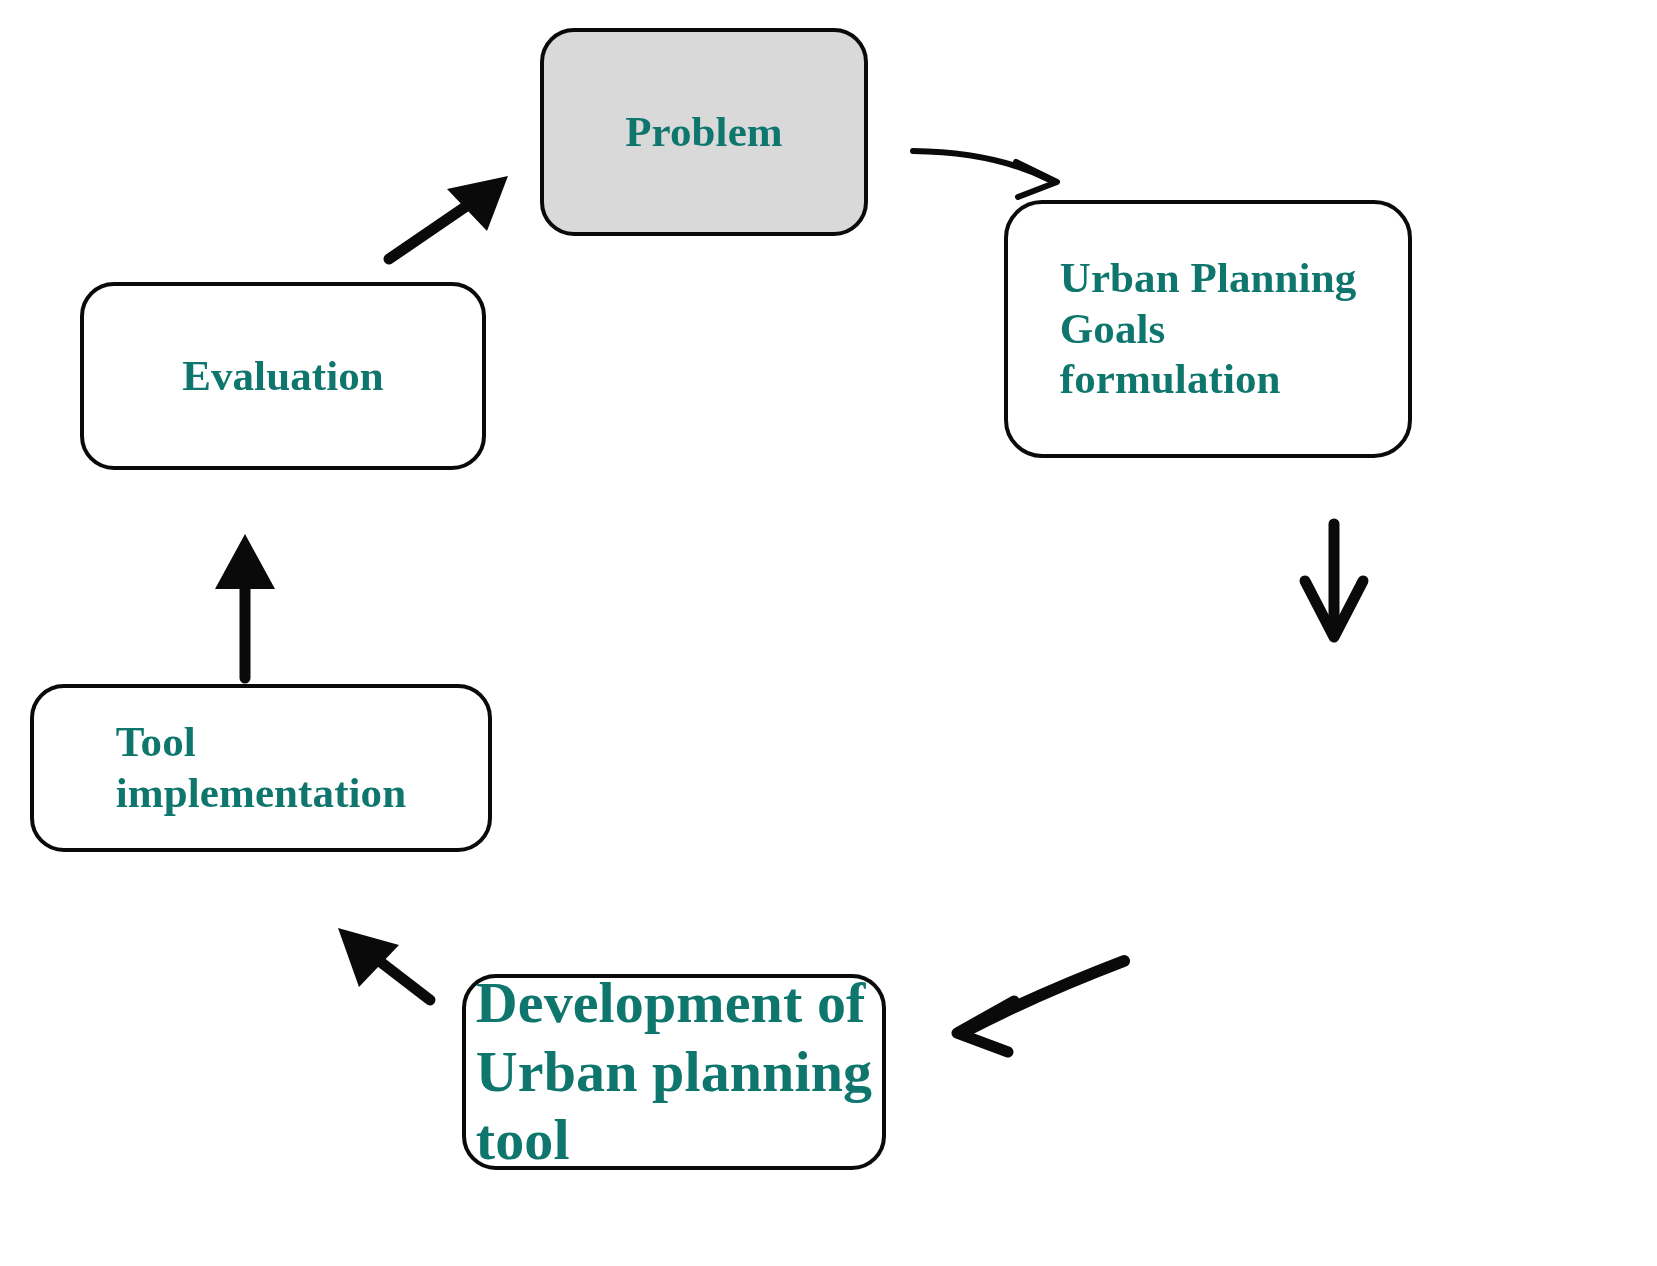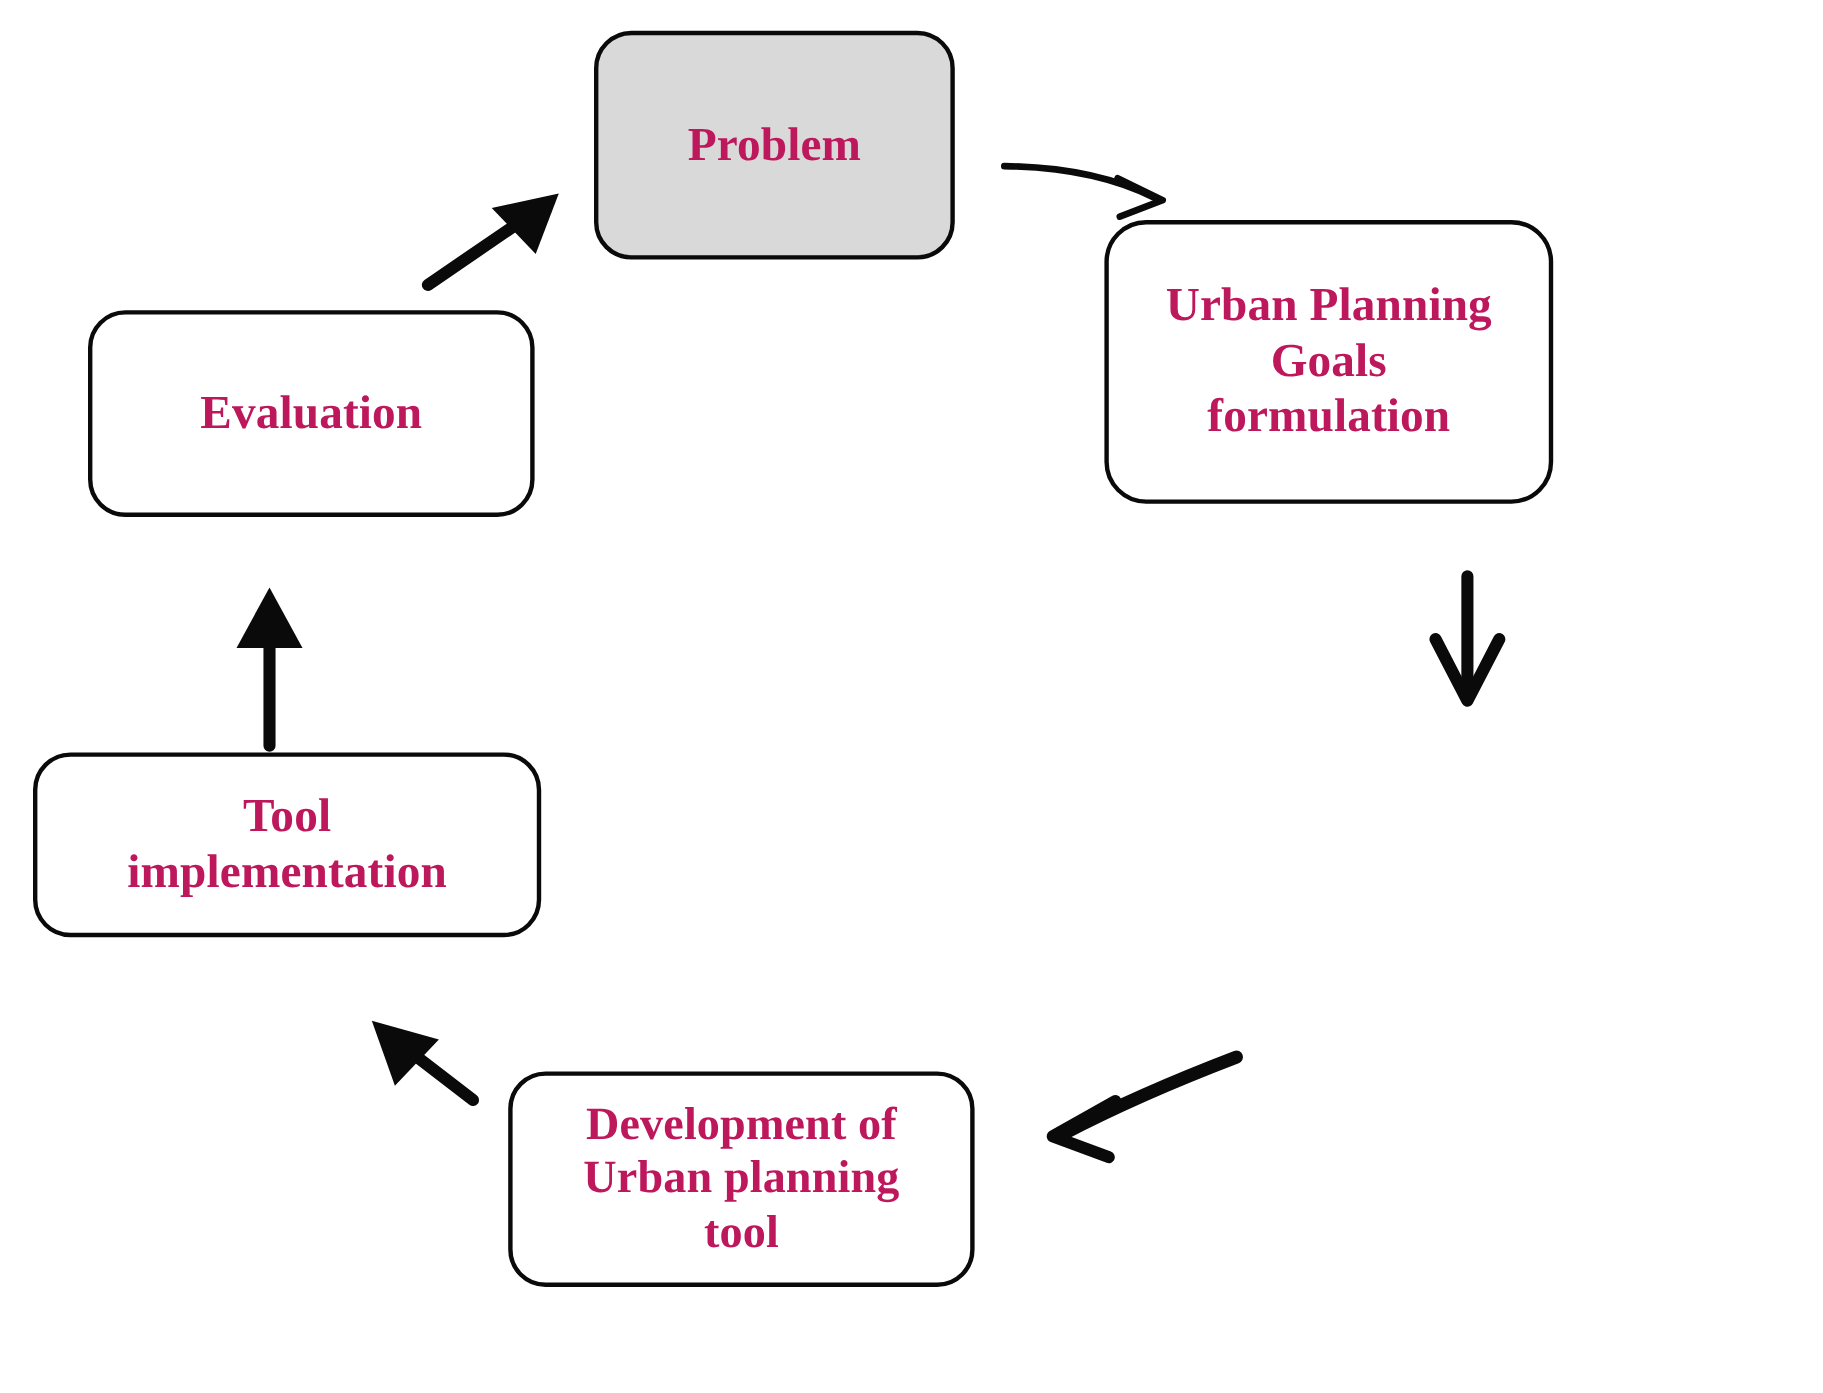--- a/index.html
+++ b/index.html
@@ -24,36 +24,35 @@
     width: 1657px;
     height: 1266px;
     pointer-events: none;
   }
   .node {
     position: absolute;
     box-sizing: border-box;
     display: flex;
     align-items: center;
     justify-content: center;
-    text-align: center;
     border: 4px solid #0a0a0a;
     background: #ffffff;
-    color: #be185d;
+    color: #0f766e;
     font-weight: bold;
     line-height: 1.18;
     white-space: pre-line;
     letter-spacing: 0.1px;
   }
   .node.filled { background: #d9d9d9; }
 
   
   #node-problem     { left: 540px;  top: 28px;   width: 328px; height: 208px; border-radius: 34px; font-size: 43px; }
   #node-goals       { left: 1004px; top: 200px;  width: 408px; height: 258px; border-radius: 38px; font-size: 43px; }
   #node-analysis    { left: 920px;  top: 644px;  width: 624px; height: 278px; border-radius: 36px; font-size: 43px; }
-  #node-development { left: 462px;  top: 974px;  width: 424px; height: 196px; border-radius: 34px; font-size: 42px; }
+  #node-development { left: 462px;  top: 974px;  width: 424px; height: 196px; border-radius: 34px; font-size: 58px; }
   #node-tool        { left: 30px;   top: 684px;  width: 462px; height: 168px; border-radius: 34px; font-size: 43px; }
   #node-evaluation  { left: 80px;   top: 282px;  width: 406px; height: 188px; border-radius: 34px; font-size: 43px; }
 </style>
 </head>
 <body>
 
 <div id="canvas">
 
   <svg id="arrow-layer" viewBox="0 0 1657 1266" xmlns="http://www.w3.org/2000/svg">
 

